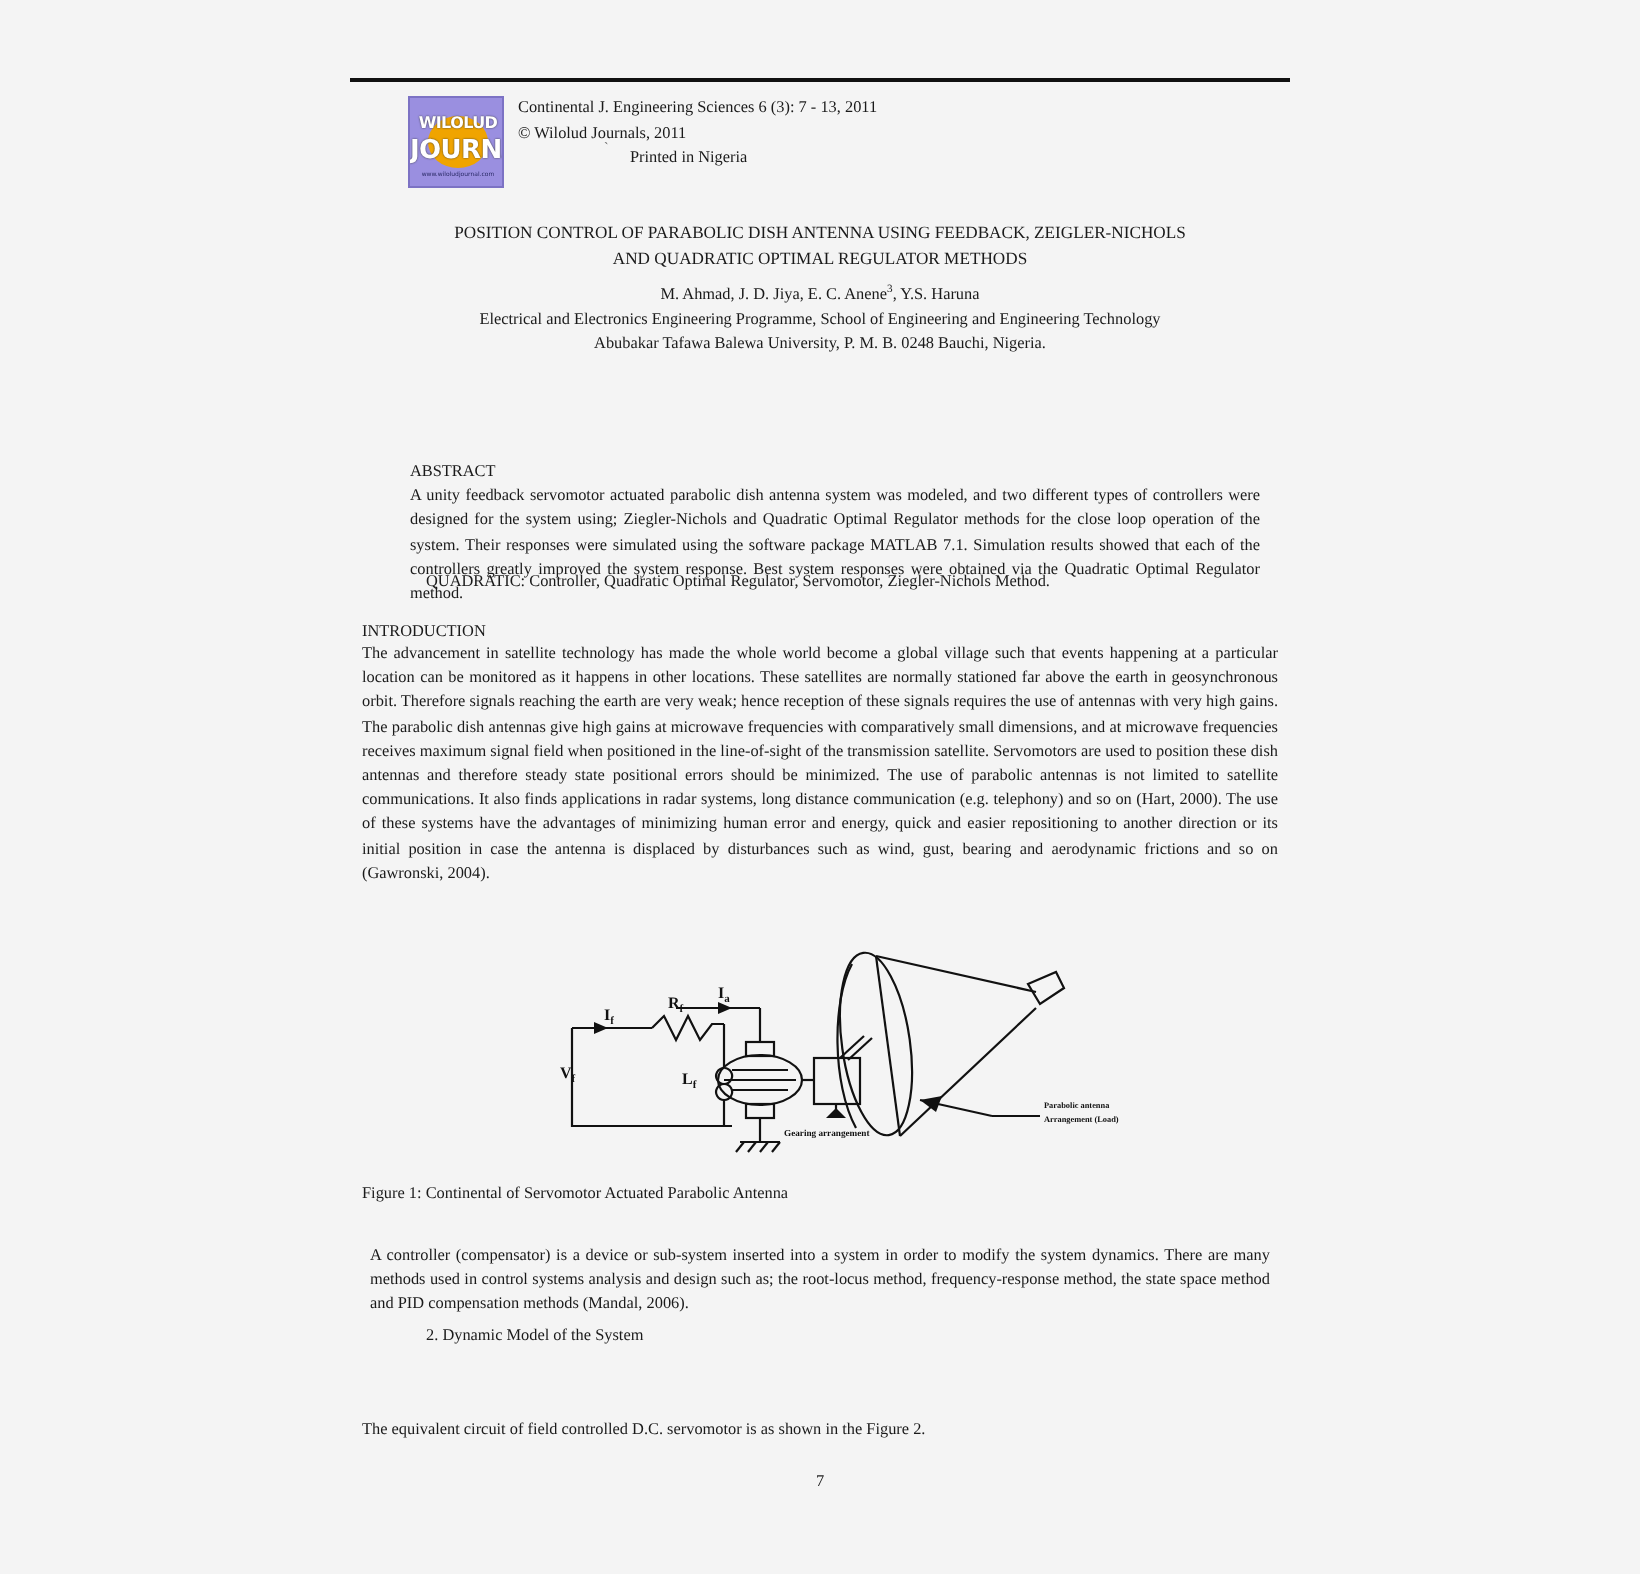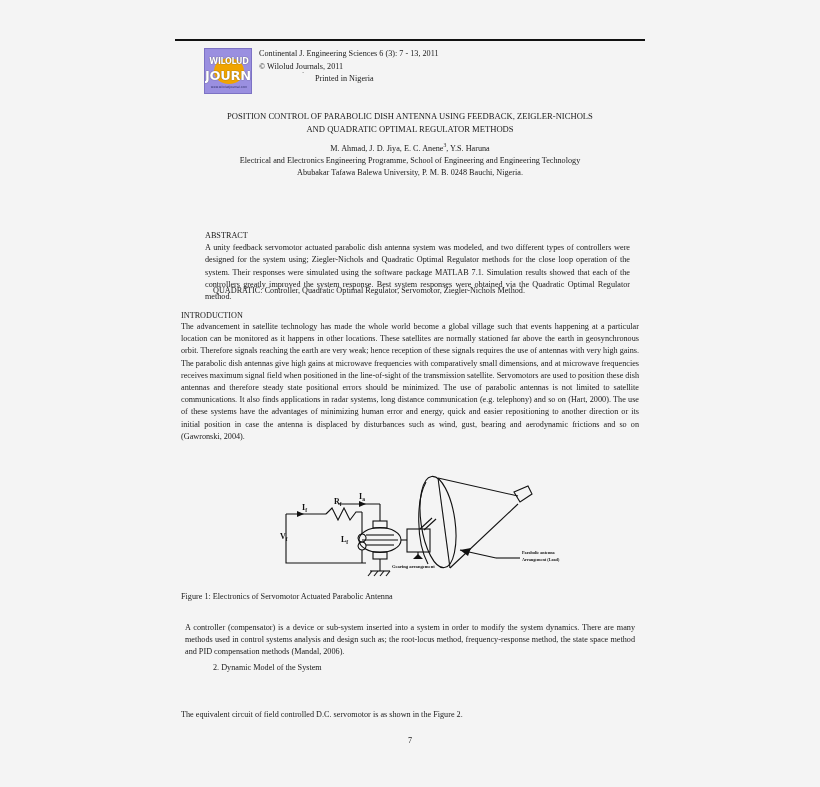--- a/index.html
+++ b/index.html
@@ -345,21 +345,21 @@
           <text x="79" y="27" font-size="8" font-weight="bold">
             <tspan>I</tspan><tspan dy="2" font-size="5.5">a</tspan>
           </text>
           <text x="112" y="96" font-size="4.6" font-weight="bold">Gearing arrangement</text>
           <text x="242" y="82" font-size="4.2" font-weight="bold">Parabolic antenna</text>
           <text x="242" y="89" font-size="4.2" font-weight="bold">Arrangement (Load)</text>
         </g>
       </svg>
     </div>
 
-    <div class="blk fig-caption">Figure 1: Electronics of Servomotor Actuated Parabolic Antenna</div>
+    <div class="blk fig-caption">Figure 1: Continental of Servomotor Actuated Parabolic Antenna</div>
 
     <div class="blk para-controller">
       <p>A controller (compensator) is a device or sub-system inserted into a system in order to modify the system dynamics. There are many methods used in control systems analysis and design such as; the root-locus method, frequency-response method, the state space method and PID compensation methods (Mandal, 2006).</p>
     </div>
 
     <div class="blk sec2-head">2. Dynamic Model of the System</div>
     <div class="blk sec2-body">The equivalent circuit of field controlled D.C. servomotor is as shown in the Figure 2.</div>
 
     <div class="pageno">7</div>
 

